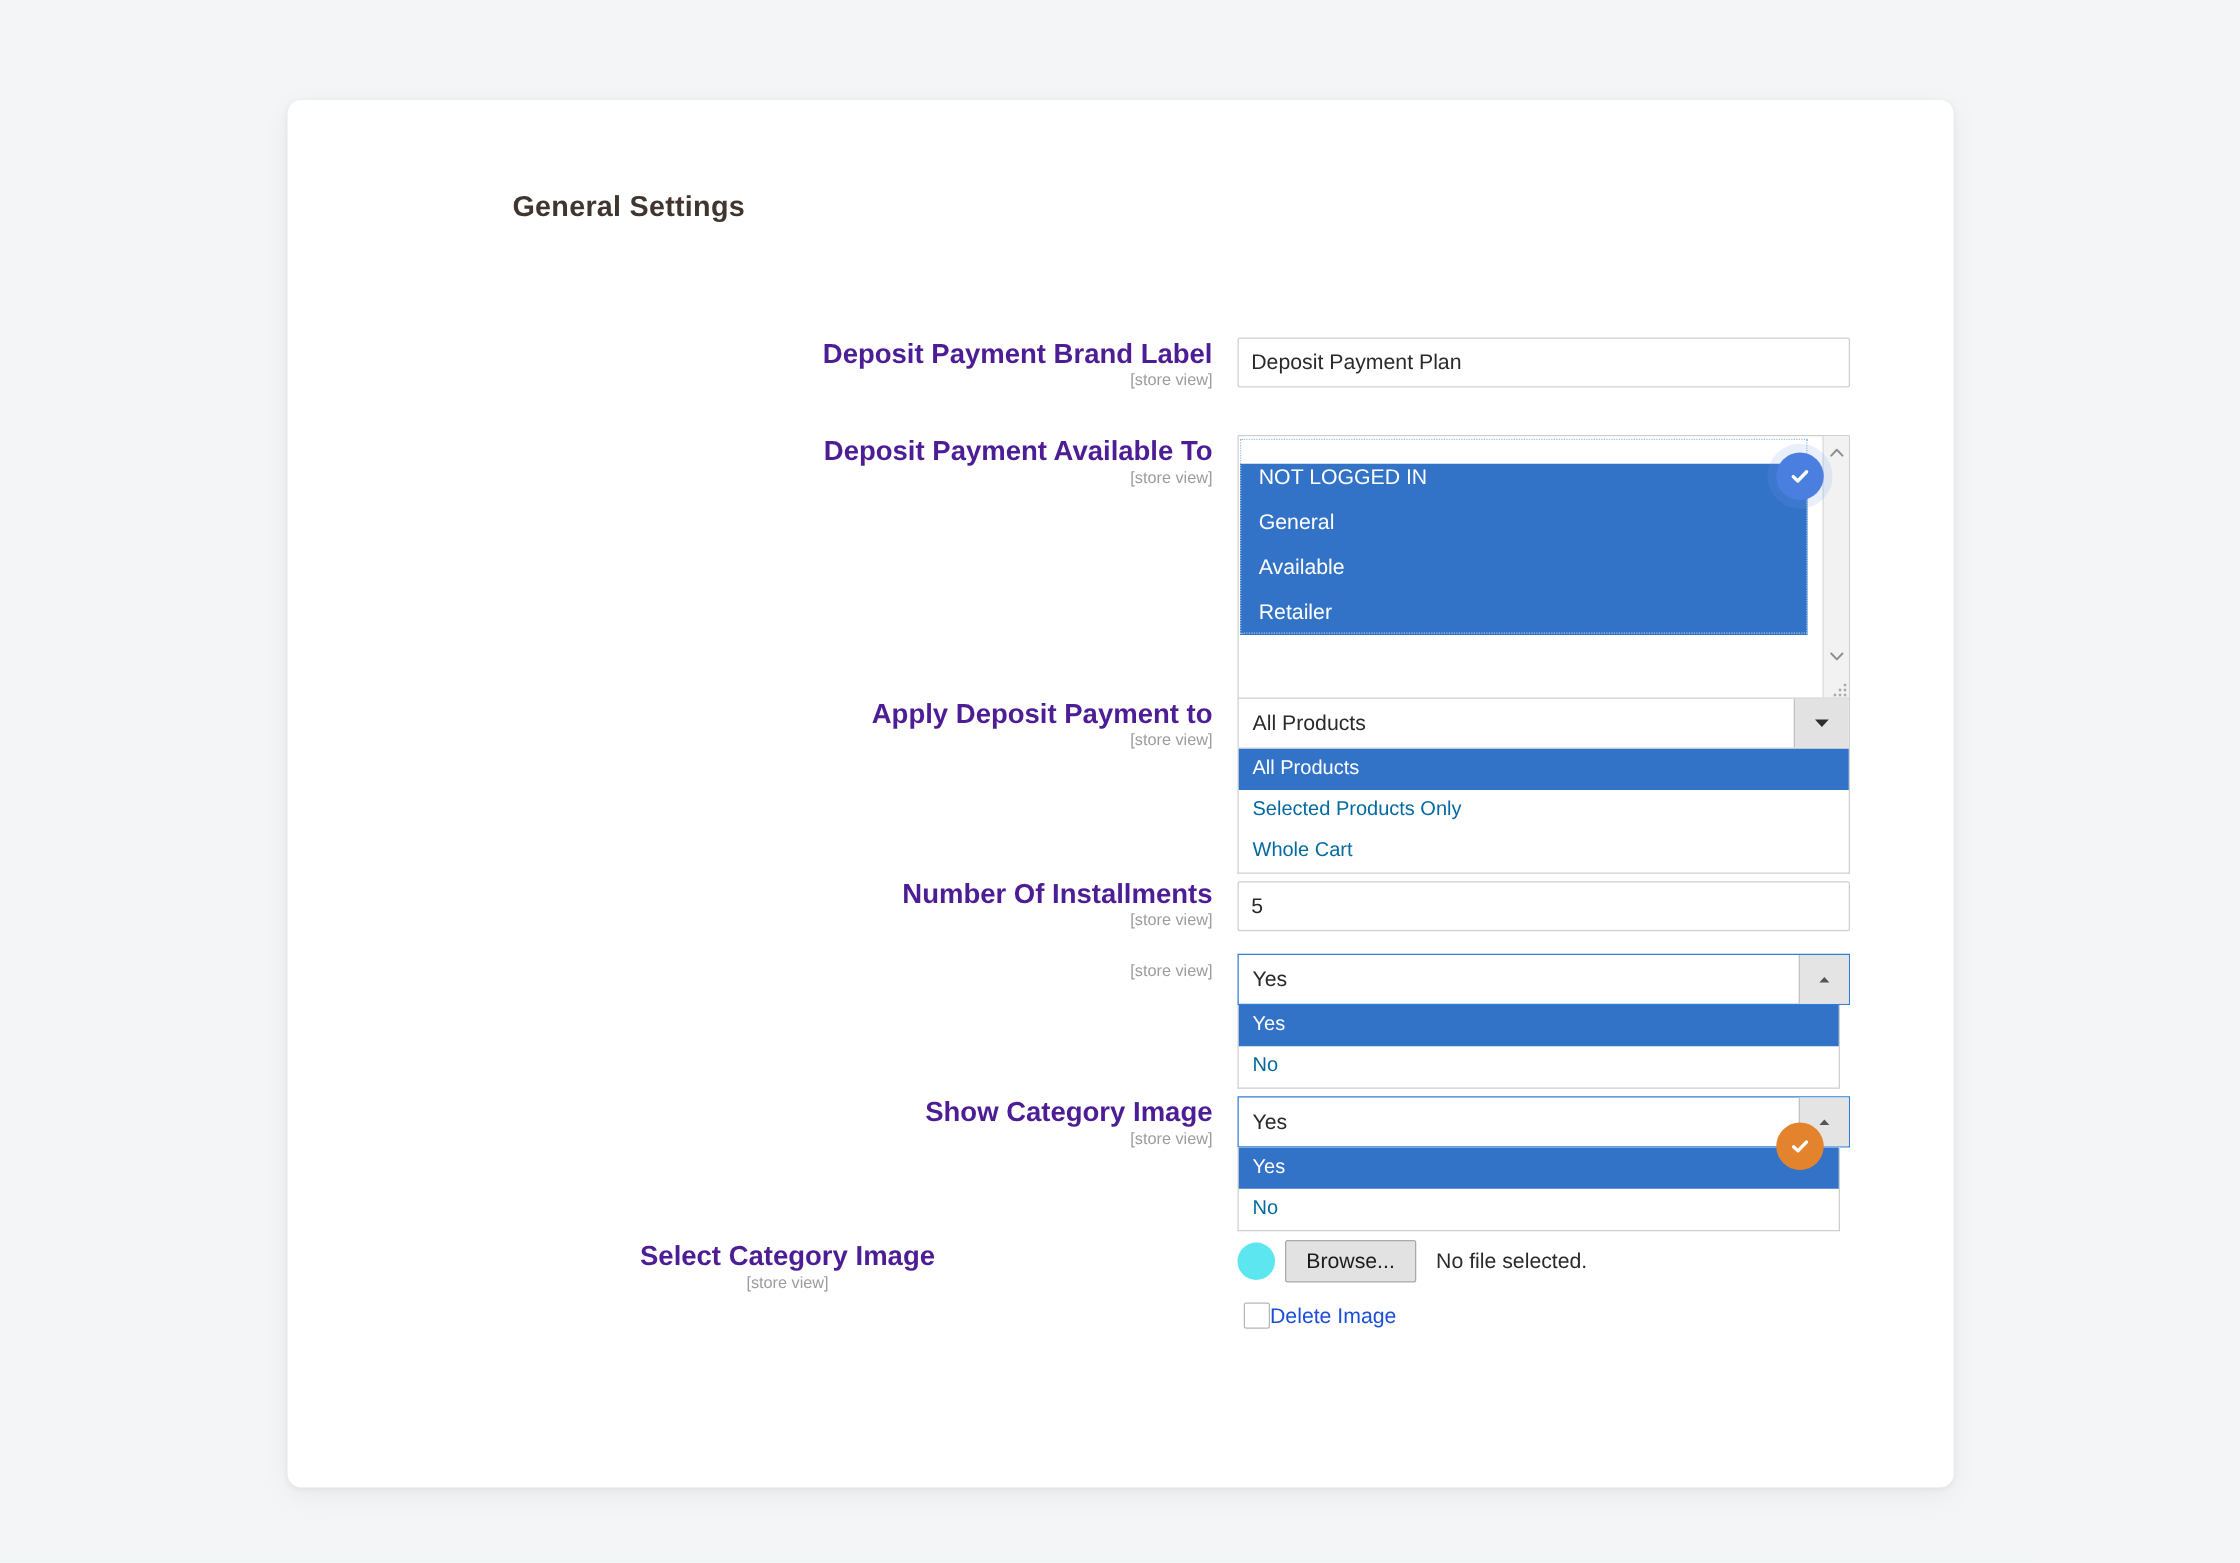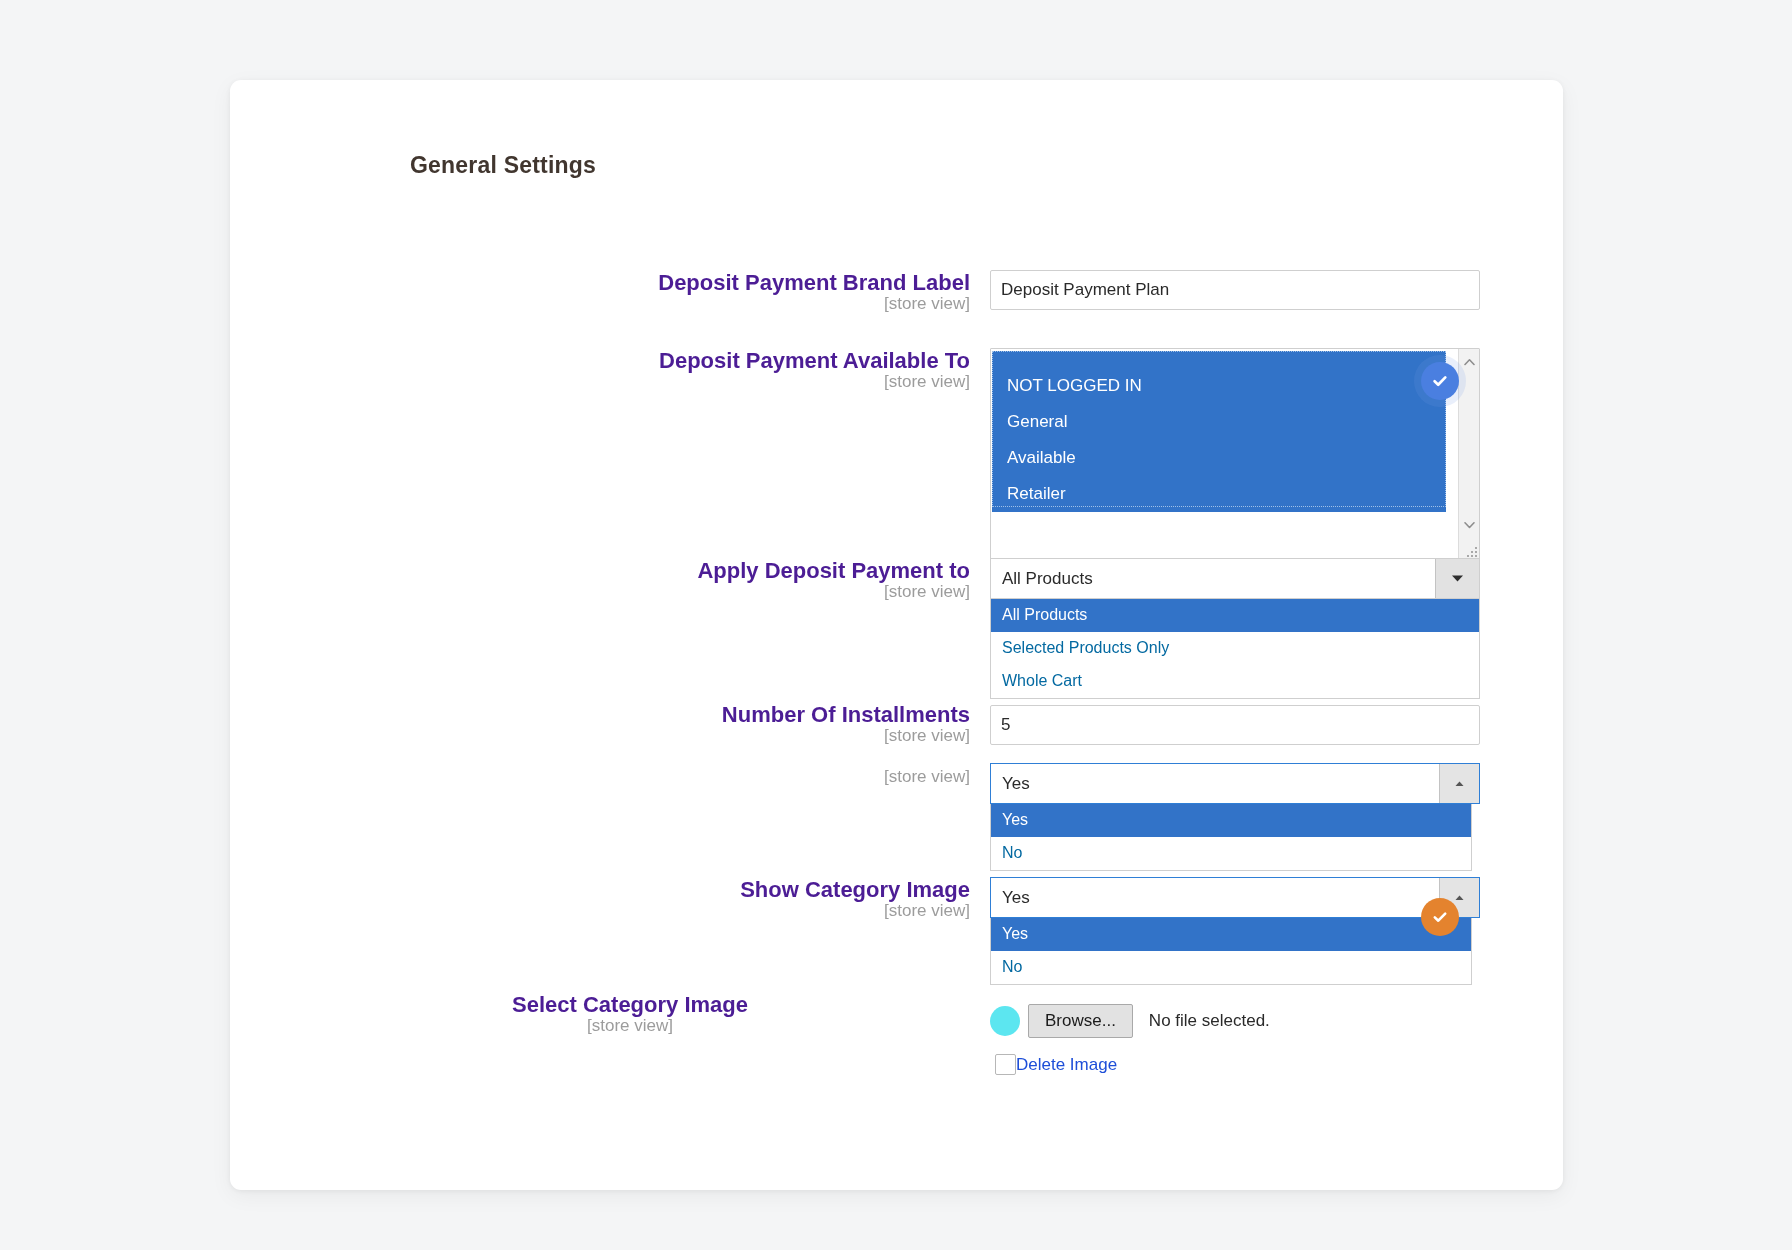--- a/index.html
+++ b/index.html
@@ -49,21 +49,21 @@
   .lbl {
     display: block;
     font-size: 22px;
     font-weight: bold;
     color: #4c1d95;
     line-height: 20px;
     white-space: nowrap;
   }
   .scope {
     display: block;
-    font-size: 17px;
+    font-size: 13px;
     color: #9c9c9c;
     line-height: 18px;
     margin-top: 2px;
   }
 
   
   .text-input {
     font-family: "Liberation Sans", sans-serif;
     font-size: 17px;
     color: #2a2a2a;
@@ -92,21 +92,21 @@
     padding: 0;
   }
   .ms-opt {
     background: #3273c8;
     color: #ffffff;
     font-size: 17px;
     line-height: 22px;
     padding: 7px 0 7px 15px;
     white-space: nowrap;
   }
-  .ms-opt.first { padding-top: 24px; }
+  .ms-opt.first { padding-top: 0; margin-top: 20px; }
   .ms-focus-ring {
     position: absolute;
     left: 1px; top: 2px;
     width: 454px; height: 156px;
     border: 1px dotted #9fc0e8;
     pointer-events: none;
   }
   .ms-scrollbar {
     position: absolute;
     right: 0; top: 0;
@@ -390,21 +390,21 @@
             <path d="M4.8 10.4 L8.3 13.7 L15.2 6.6" stroke="#ffffff" stroke-width="2.6" fill="none" stroke-linecap="round" stroke-linejoin="round"></path>
           </svg>
         </div>
       </div>
 
       <div class="row" style="left:60px; top:912px; width:1240px;">
         <div class="label-col" style="left:0; width:680px; top:3px;text-align:center;">
           <span class="lbl">Select Category Image</span>
           <span class="scope">[store view]</span>
         </div>
-        <div style="position:absolute; left:700px; top:12px;">
+        <div style="position:absolute; left:700px; top:0;">
           <div class="file-row">
             <div class="cyan-dot"></div>
             <button class="browse-btn">Browse...</button>
             <span class="file-status">No file selected.</span>
           </div>
           <div class="checkbox-row">
             <span class="cbx"></span>
             <span class="cbx-label">Delete Image</span>
           </div>
         </div>

